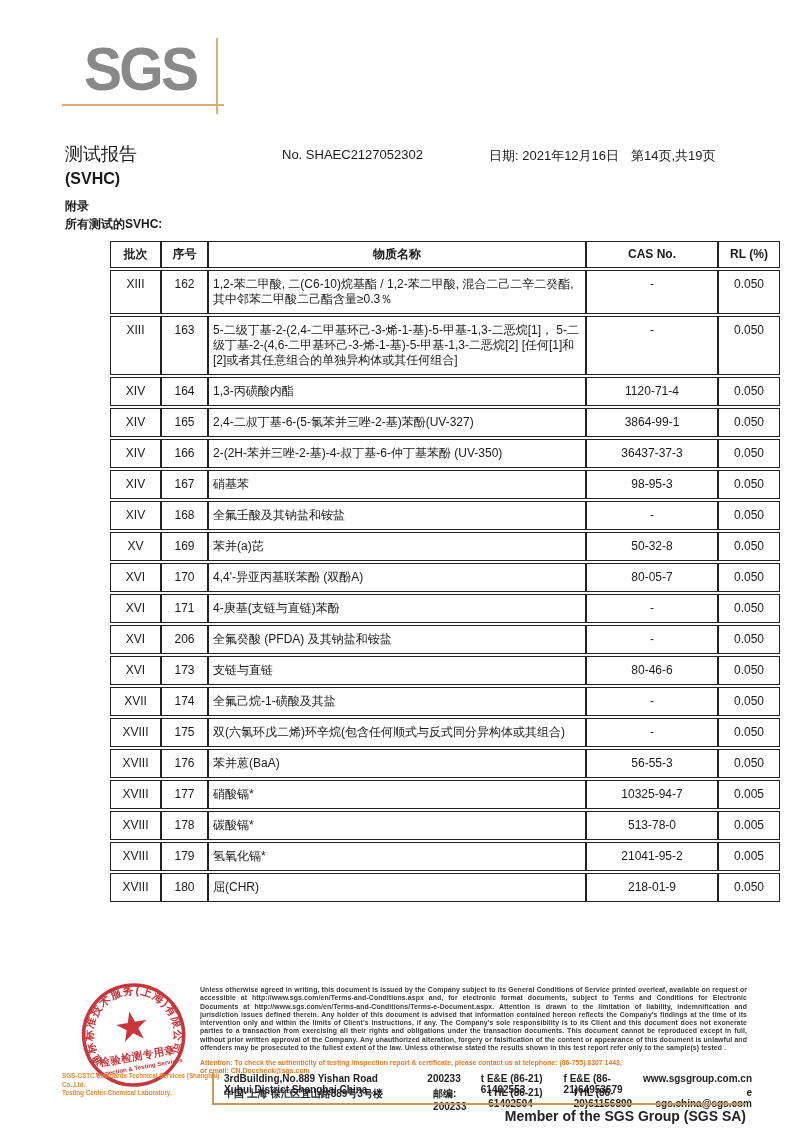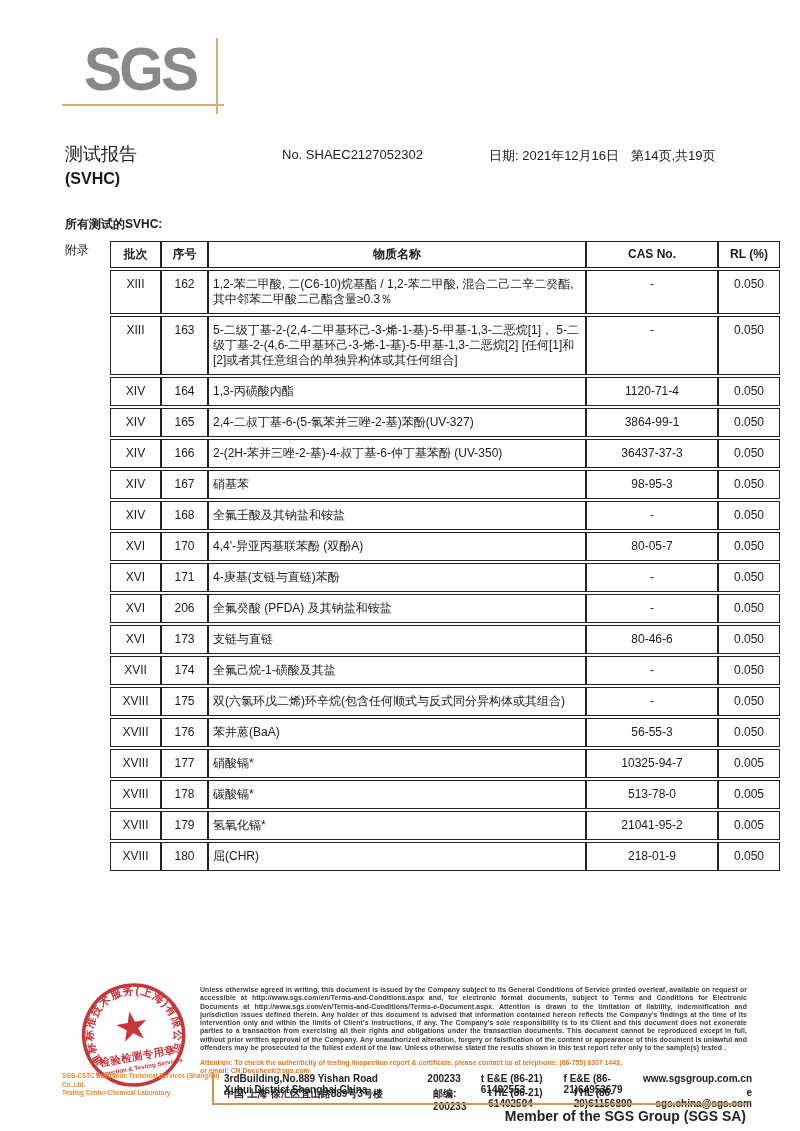--- a/index.html
+++ b/index.html
@@ -15,21 +15,21 @@
     line-height:66px;
   }
   .logo-hline { position:absolute; left:62px; top:104px; width:162px; height:2px; background:#ddaa70; }
   .logo-vline { position:absolute; left:216px; top:38px; width:2px; height:76px; background:#ddaa70; }
 
   .doc-title { position:absolute; left:65px; top:142px; font-size:18px; font-weight:400; }
   .doc-subtitle { position:absolute; left:65px; top:170px; font-size:16px; font-weight:700; }
   .report-no { position:absolute; left:282px; top:147px; font-size:13px; }
   .report-date { position:absolute; left:489px; top:147px; font-size:13px; }
   .page-info { position:absolute; left:631px; top:147px; font-size:13px; }
-  .appendix { position:absolute; left:65px; top:198px; font-size:12px; font-weight:400;margin-top:44px; }
+  .appendix { position:absolute; left:65px; top:198px; font-size:12px; font-weight:700; }
   .list-caption { position:absolute; left:65px; top:216px; font-size:12px; font-weight:700; }
 
   
   .tbl-wrap { position:absolute; left:72px; top:239px; width:670px;padding-left:38px; }
   table.svhc { width:100%; border-collapse:separate; border-spacing:0 2px; table-layout:fixed; }
   table.svhc th, table.svhc td {
     border:1px solid #222; font-size:12px; line-height:15px;
     padding:6px 4px; vertical-align:top; background:#fff;
   }
   table.svhc th { font-weight:700; text-align:center; padding:5px 2px; }
@@ -152,20 +152,27 @@
     </tr>
 
     <tr>
       <td class="c">XIV</td>
       <td class="c">168</td>
       <td class="name">全氟壬酸及其钠盐和铵盐</td>
       <td class="c">-</td>
       <td class="c">0.050</td>
     </tr>
 
+    <tr>
+      <td class="c">XV</td>
+      <td class="c">169</td>
+      <td class="name">苯并(a)芘</td>
+      <td class="c">50-32-8</td>
+      <td class="c">0.050</td>
+    </tr>
 
     <tr>
       <td class="c">XVI</td>
       <td class="c">170</td>
       <td class="name">4,4'-异亚丙基联苯酚 (双酚A)</td>
       <td class="c">80-05-7</td>
       <td class="c">0.050</td>
     </tr>
 
     <tr>

